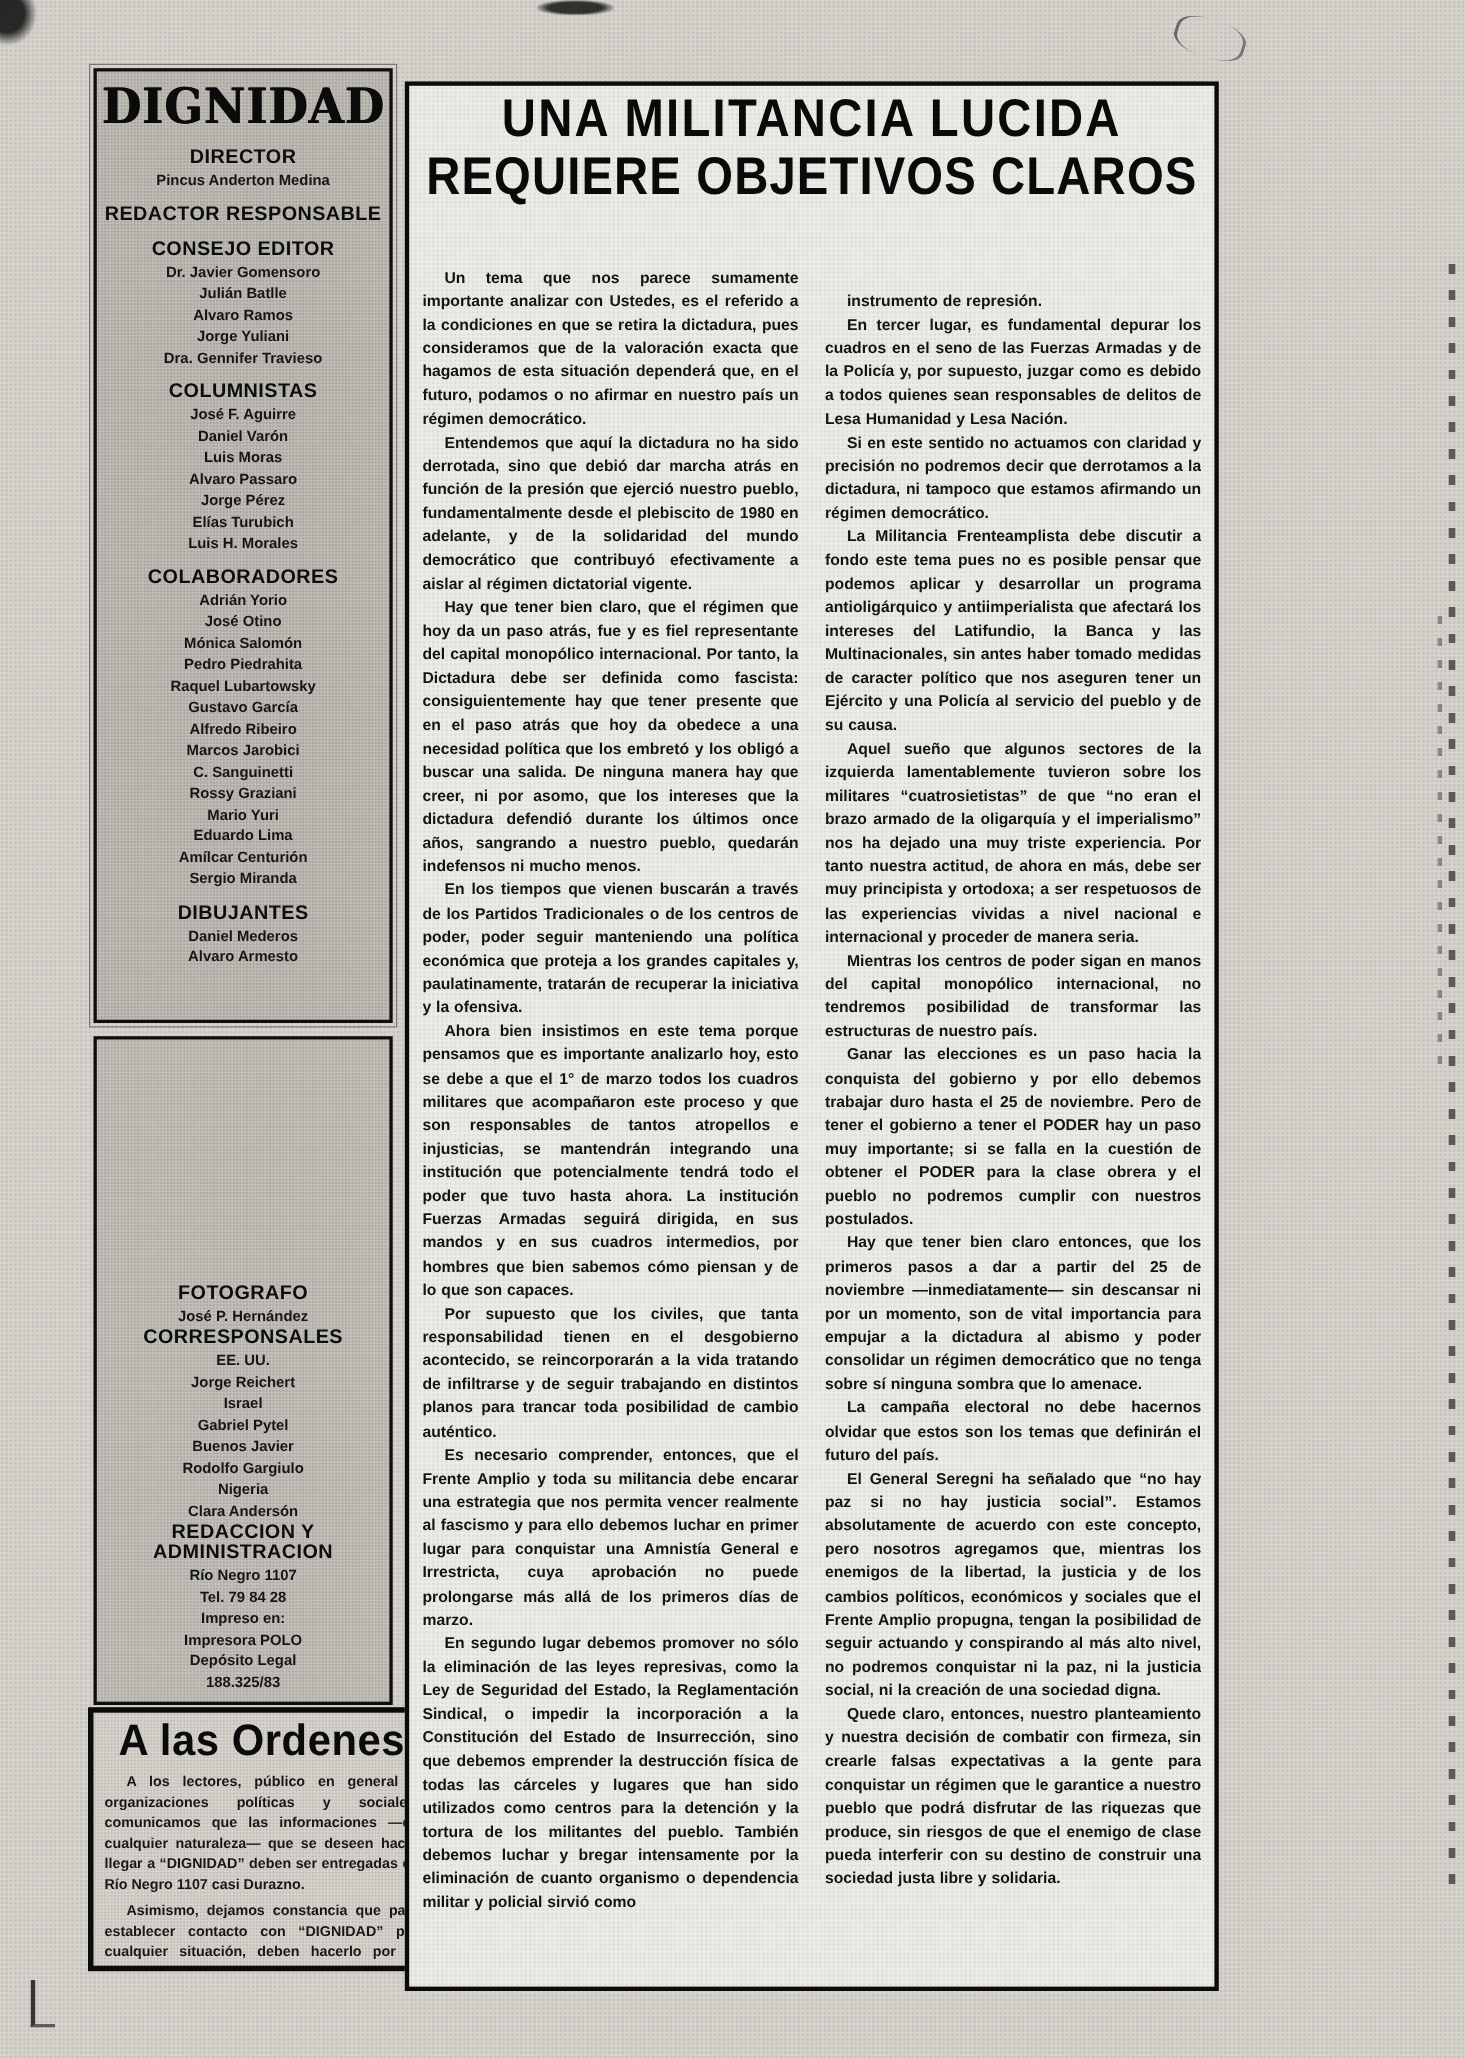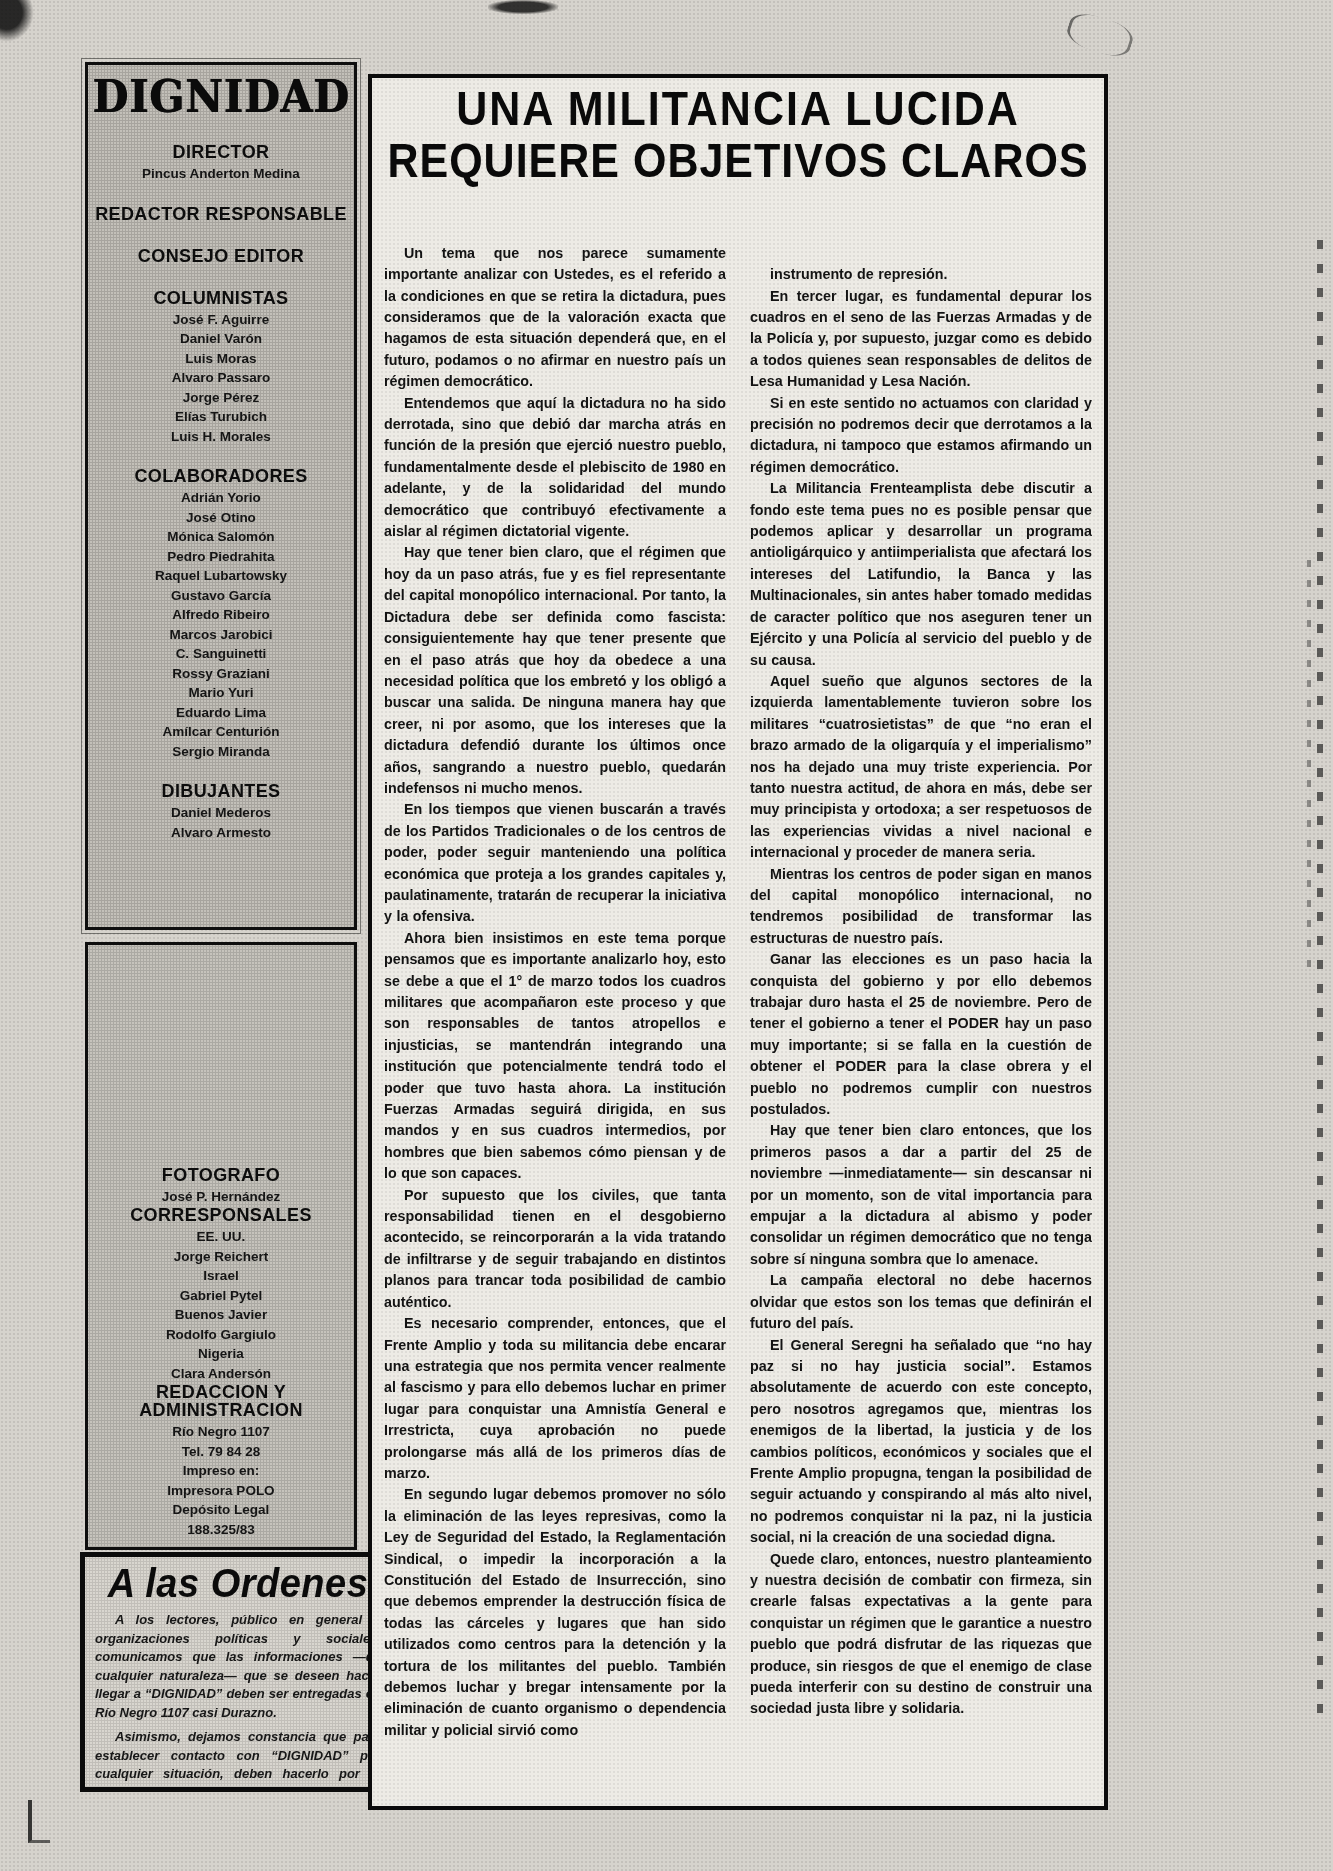--- a/index.html
+++ b/index.html
@@ -11,21 +11,21 @@
     font-family:"Liberation Sans", sans-serif;color:#141414;
   }
   .box{position:absolute;box-sizing:border-box;border:3px solid #0e0e0e;}
   
   .masthead-box{
     left:85px;top:62px;width:272px;height:868px;
     background-color:#c3c0b9;
     background-image:radial-gradient(rgba(20,20,20,.16) 1px, transparent 1.3px);
     background-size:3px 3px;
     outline:1px solid rgba(0,0,0,.45);outline-offset:3px;
-    display:flex;flex-direction:column;gap:21px;padding-top:10px;overflow:hidden;
+    display:flex;flex-direction:column;gap:11px;padding-top:10px;overflow:hidden;
   }
   .mh-title{
     font-family:"DejaVu Serif", serif;font-weight:bold;font-size:41px;
     letter-spacing:1px;text-align:center;line-height:1.1;
     transform:scaleY(1.08);margin-bottom:2px;color:#0b0b0b;
     text-shadow:1px 0 0 #0b0b0b;
   }
   .mh-section{text-align:center;}
   .sec-heading{
     font-weight:bold;font-size:18px;letter-spacing:.4px;line-height:18px;
@@ -40,21 +40,21 @@
     background-size:3px 3px;
     display:flex;flex-direction:column;justify-content:flex-end;
     padding:8px 0;overflow:hidden;
   }
   .orders-box{
     left:80px;top:1552px;width:316px;height:240px;
     border:5px solid #0b0b0b;
     background-color:#d9d6cf;
     background-image:radial-gradient(rgba(20,20,20,.12) 1px, transparent 1.3px);
     background-size:3px 3px;
-    padding:4px 10px;overflow:hidden;font-style:italic;
+    padding:4px 10px;overflow:hidden;
   }
   .orders-title{
     font-weight:bold;font-size:38px;line-height:44px;letter-spacing:.5px;
     text-align:center;transform:scaleY(1.05);color:#0b0b0b;
   }
   .orders-box p{
     font-weight:bold;font-size:13px;line-height:18.5px;text-align:justify;
     text-indent:20px;margin:6px 0 0;color:#171717;
   }
   
@@ -121,20 +121,27 @@
         <div class="name">Pincus Anderton Medina</div>
       </div>
   </div>
 
   <div class="mh-section">
     <div class="sec-heading">REDACTOR RESPONSABLE</div>
   </div>
 
   <div class="mh-section">
     <div class="sec-heading">CONSEJO EDITOR</div>
+    <div>
+        <div class="name">Dr. Javier Gomensoro</div>
+        <div class="name">Julián Batlle</div>
+        <div class="name">Alvaro Ramos</div>
+        <div class="name">Jorge Yuliani</div>
+        <div class="name">Dra. Gennifer Travieso</div>
+      </div>
   </div>
 
   <div class="mh-section">
     <div class="sec-heading">COLUMNISTAS</div>
     <div>
         <div class="name">José F. Aguirre</div>
         <div class="name">Daniel Varón</div>
         <div class="name">Luis Moras</div>
         <div class="name">Alvaro Passaro</div>
         <div class="name">Jorge Pérez</div>

